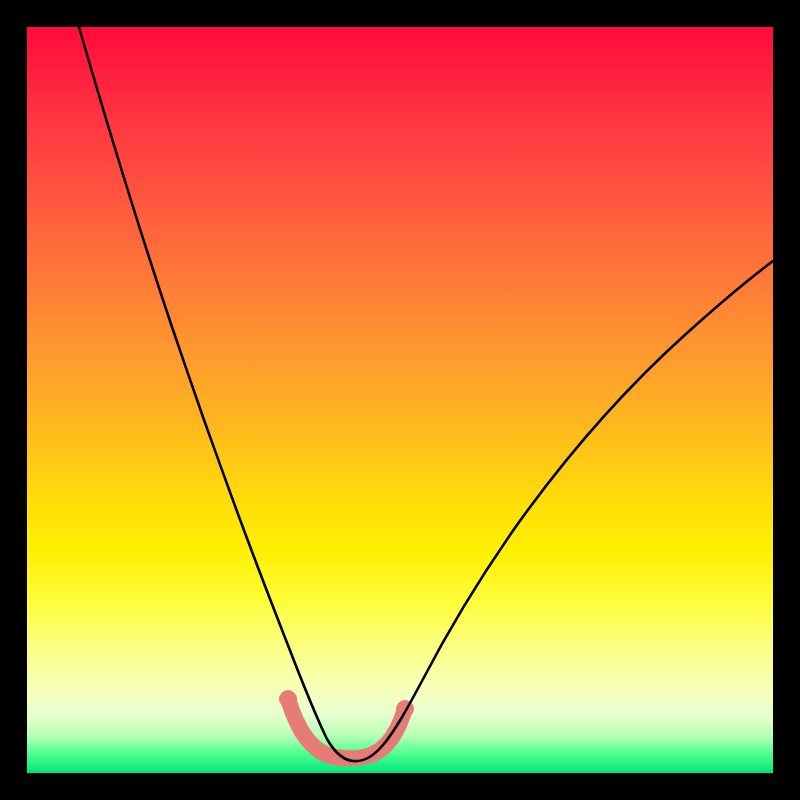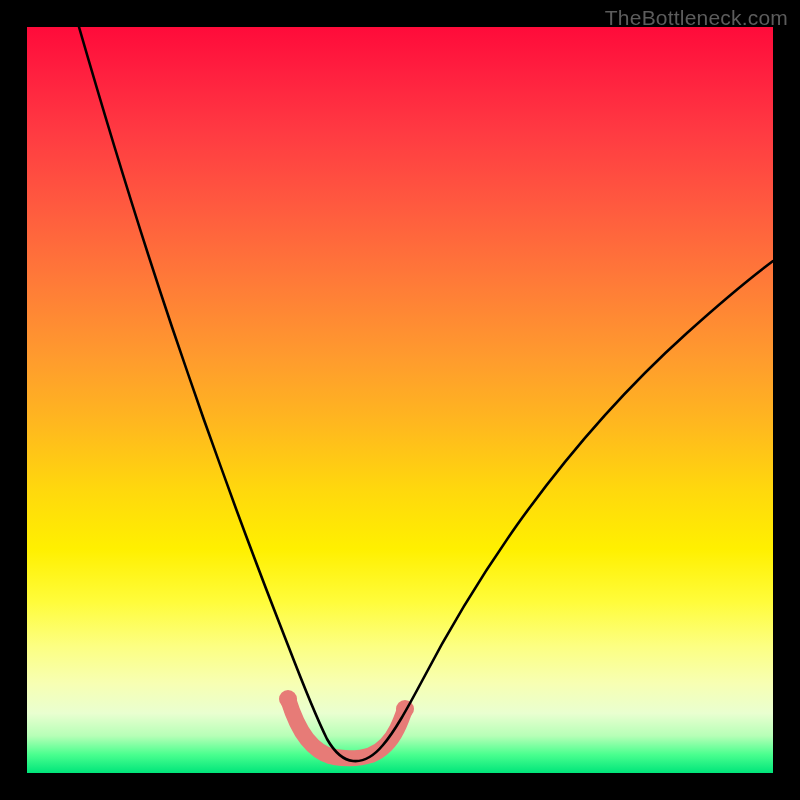--- a/index.html
+++ b/index.html
@@ -62,21 +62,20 @@
     top: 0;
     width: 746px;
     height: 746px;
     overflow: visible;
   }
 </style>
 </head>
 <body>
 
 <div class="frame">
-  <div class="watermark">TheBottleneck.com</div>
 
   <div class="plot">
     <svg class="curve" viewBox="0 0 746 746">
       <path d="M 261 672
                C 266 688, 272 702, 280 712
                C 288 722, 296 728, 307 730
                C 320 732, 332 732, 344 728
                C 354 724, 363 716, 370 702
                C 374 694, 376 688, 378 682" fill="none" stroke="#e77b77" stroke-width="16" stroke-linecap="round" stroke-linejoin="round"></path>
       <circle cx="261" cy="672" r="9" fill="#e77b77"></circle>

